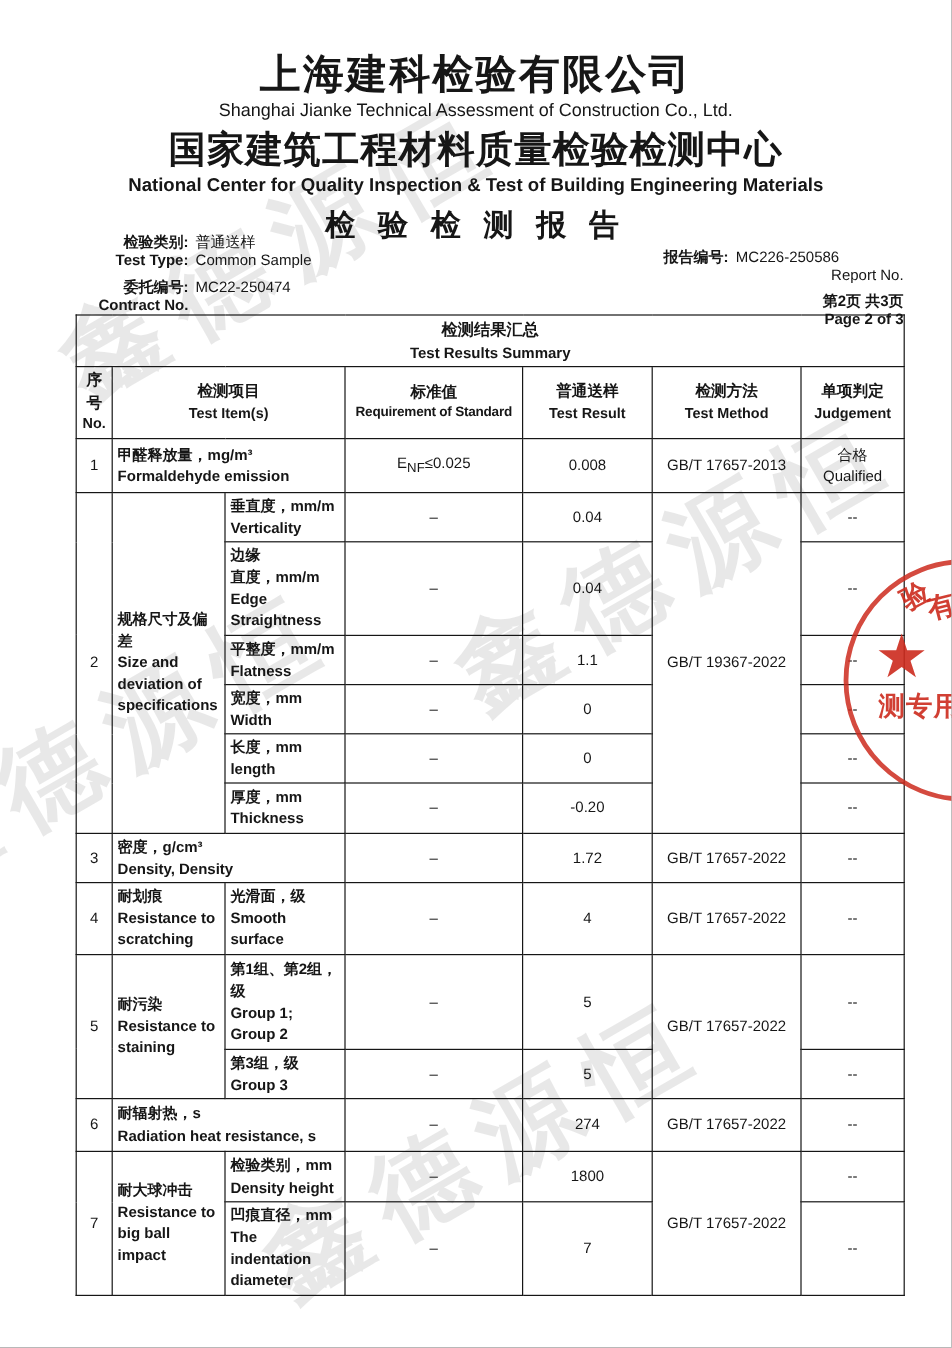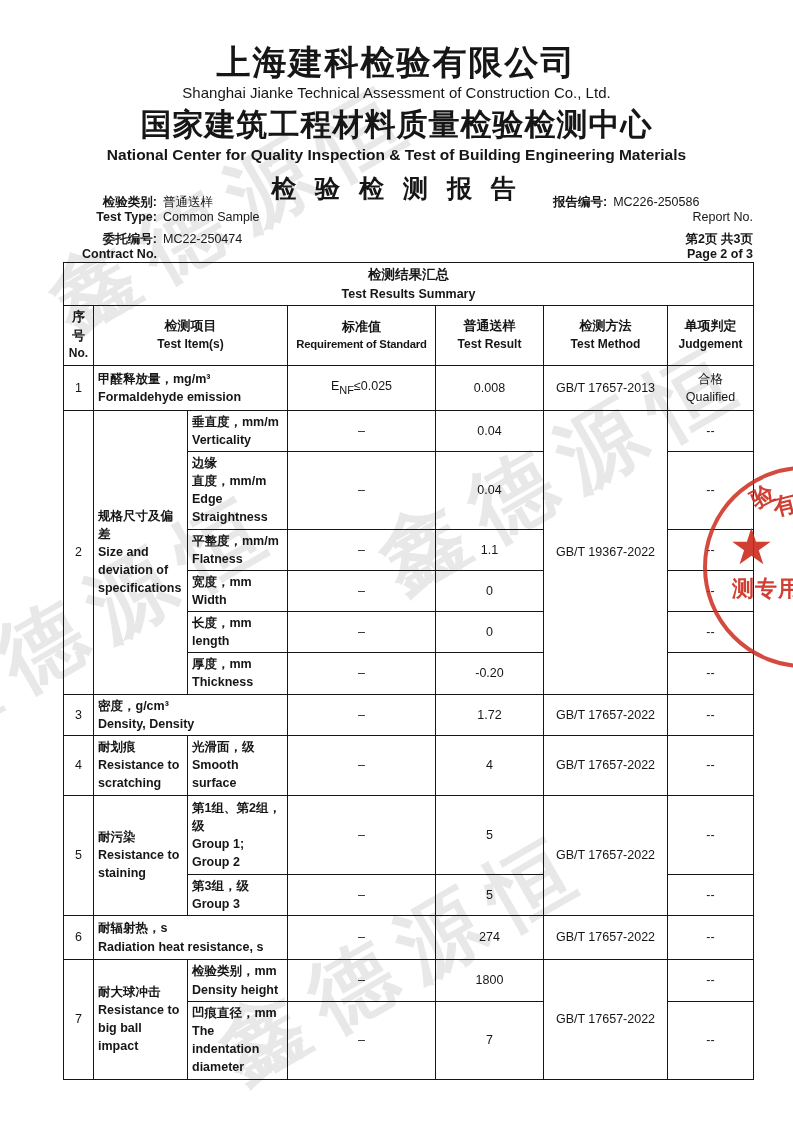--- a/index.html
+++ b/index.html
@@ -25,21 +25,21 @@
   .hdr { position:absolute; top:42px; left:0; width:100%; text-align:center; z-index:1; line-height:1.18; }
   .company-zh { font-size:34px; font-weight:700; letter-spacing:2px; }
   .company-en { font-size:15px; font-weight:400; margin-top:2px; }
   .center-zh  { font-size:31px; font-weight:700; margin-top:5px; letter-spacing:1px; }
   .center-en  { font-size:15.5px; font-weight:700; margin-top:3px; white-space:nowrap; }
   .rpt-zh     { font-size:25px; font-weight:700; letter-spacing:6px; margin-top:9px; }
   .rpt-en     { font-size:16px; font-weight:700; letter-spacing:3px; margin-top:4px; }
   
   .info { position:absolute; top:195px; left:63px; width:690px; z-index:1; font-size:12.5px; line-height:15px; }
   .info-left  { position:absolute; left:0; top:0; }
-  .info-right { position:absolute; right:0; top:0; width:200px; }
+  .info-right { position:absolute; right:0; top:12px; width:200px; }
   .irow { display:flex; }
   .lab { font-weight:700; width:94px; text-align:right; white-space:nowrap; }
   .val { margin-left:6px; white-space:nowrap; }
   .gap8 { height:7px; }
   .rlab { font-weight:700; }
   .rind { margin-left:23px; font-weight:400;text-align:right; }
   .pright { text-align:right; font-weight:700; }
   
   .rtable {
     position:absolute; top:262px; left:63px; z-index:1;

